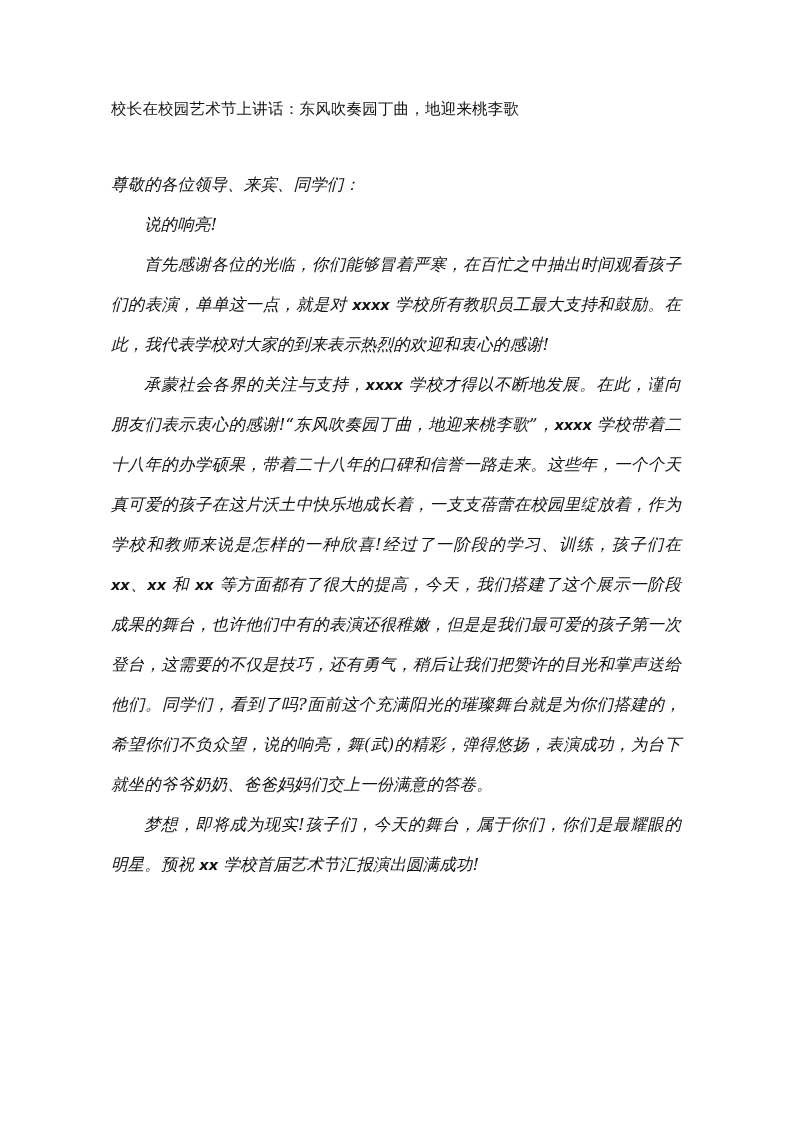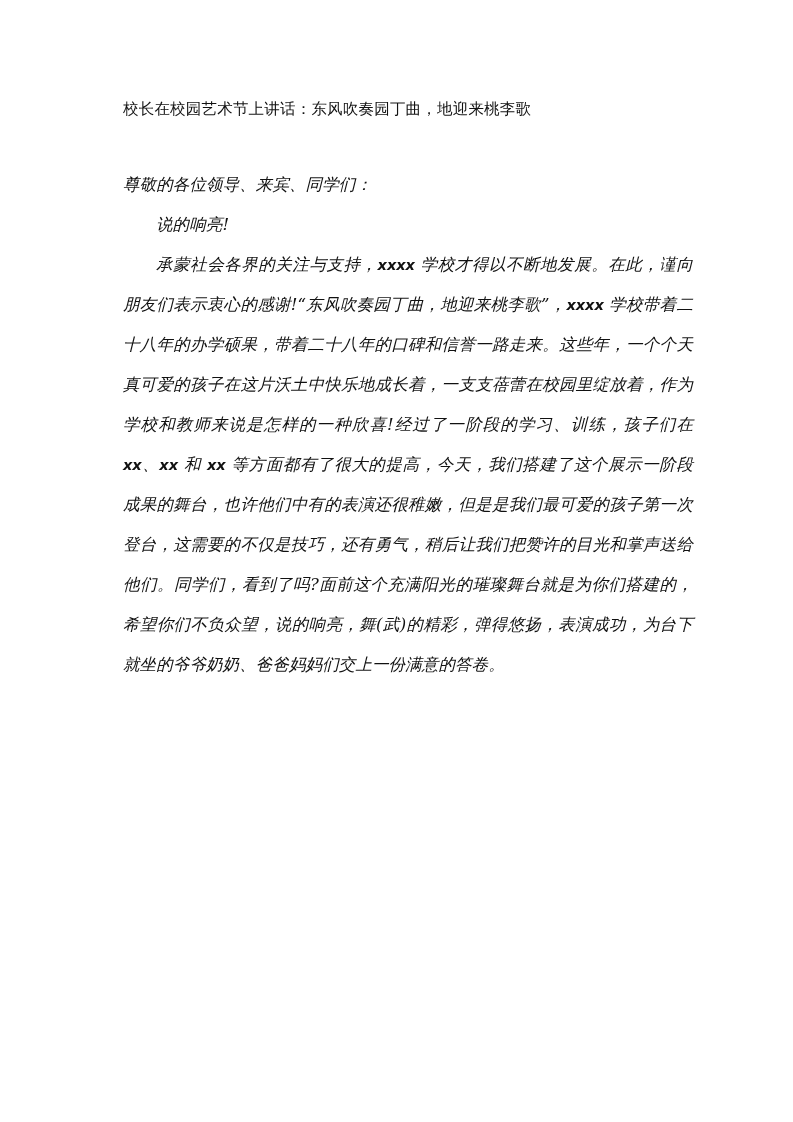--- a/index.html
+++ b/index.html
@@ -15,21 +15,21 @@
     background: #ffffff;
     overflow: hidden;
     font-family: "DejaVu Serif", "Liberation Serif", serif;
     color: #111111;
     -webkit-font-smoothing: antialiased;
   }
 
   
   .content {
     position: absolute;
-    left: 123px;
+    left: 111px;
     top: 0;
     width: 570px;
   }
 
   .doc-title {
     font-size: 15.5px;
     line-height: 22px;
     margin: 0;
     padding-top: 98px;
     font-weight: normal;
@@ -74,19 +74,21 @@
   <div class="content">
 
     <h1 class="doc-title">校长在校园艺术节上讲话：东风吹奏园丁曲，地迎来桃李歌</h1>
 
     <div class="body-block">
 
       <p class="para salutation">尊敬的各位领导、来宾、同学们：</p>
 
       <p class="para indent">说的响亮!</p>
 
+      <p class="para indent">首先感谢各位的光临，你们能够冒着严寒，在百忙之中抽出时间观看孩子们的表演，单单这一点，就是对 <span class="ph">xxxx</span> 学校所有教职员工最大支持和鼓励。在此，我代表学校对大家的到来表示热烈的欢迎和衷心的感谢!</p>
 
       <p class="para indent">承蒙社会各界的关注与支持，<span class="ph">xxxx</span> 学校才得以不断地发展。在此，谨向朋友们表示衷心的感谢!“东风吹奏园丁曲，地迎来桃李歌”，<span class="ph">xxxx</span> 学校带着二十八年的办学硕果，带着二十八年的口碑和信誉一路走来。这些年，一个个天真可爱的孩子在这片沃土中快乐地成长着，一支支蓓蕾在校园里绽放着，作为学校和教师来说是怎样的一种欣喜!经过了一阶段的学习、训练，孩子们在 <span class="ph">xx</span>、<span class="ph">xx</span> 和 <span class="ph">xx</span> 等方面都有了很大的提高，今天，我们搭建了这个展示一阶段成果的舞台，也许他们中有的表演还很稚嫩，但是是我们最可爱的孩子第一次登台，这需要的不仅是技巧，还有勇气，稍后让我们把赞许的目光和掌声送给他们。同学们，看到了吗?面前这个充满阳光的璀璨舞台就是为你们搭建的，希望你们不负众望，说的响亮，舞(武)的精彩，弹得悠扬，表演成功，为台下就坐的爷爷奶奶、爸爸妈妈们交上一份满意的答卷。</p>
 
+      <p class="para indent">梦想，即将成为现实!孩子们，今天的舞台，属于你们，你们是最耀眼的明星。预祝 <span class="ph">xx</span> 学校首届艺术节汇报演出圆满成功!</p>
 
     </div>
   </div>
 </div>
 
 </body></html>

